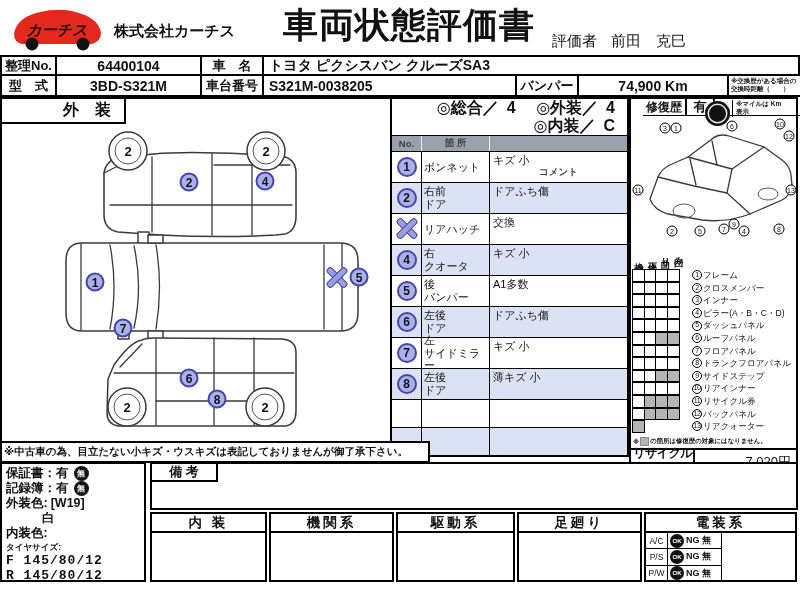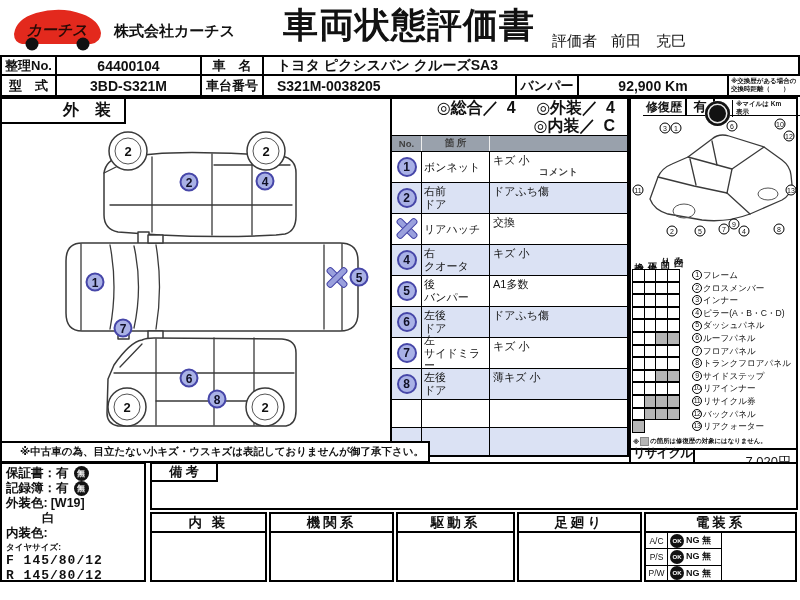--- a/index.html
+++ b/index.html
@@ -11,21 +11,21 @@
   #title{position:absolute;left:283px;top:2px;font-size:35px;font-weight:bold;letter-spacing:1px;}
   #evaluator{position:absolute;left:552px;top:32px;font-size:15px;}
   #evaluator .lbl{margin-right:14px;}
   
   #info-table{position:absolute;left:0;top:55px;width:798px;border:2px solid #000;
     display:grid;grid-template-columns:55px 145px 62px 253px 62px 150px 1fr;grid-auto-rows:19px;}
   #info-table div{box-sizing:border-box;border-right:2px solid #000;display:flex;align-items:center;overflow:hidden;}
   #info-table .r1{border-bottom:2px solid #000;}
   #info-table .lab{font-size:13px;font-weight:bold;justify-content:center;}
   #info-table .val{font-size:14px;font-weight:bold;justify-content:center;}
-  #info-table .val.left{justify-content:flex-start;padding-left:13px;}
+  #info-table .val.left{justify-content:flex-start;padding-left:5px;}
   #info-table .span4{grid-column:4/8;}
   #info-table .note{font-size:6.5px;line-height:1.25;padding:1px 2px;border-right:0;display:block;font-weight:bold;}
   
   #exterior{position:absolute;left:0;top:97px;width:392px;height:346px;border:2px solid #000;box-sizing:border-box;}
   #ext-label{position:absolute;left:0;top:0;width:74px;height:23px;border-right:2px solid #000;border-bottom:2px solid #000;
     font-size:16px;font-weight:bold;display:flex;align-items:center;justify-content:center;background:#fff;z-index:3;padding-left:48px;}
   #ext-svg{position:absolute;left:0;top:0;}
   .m-badge{position:absolute;width:19px;height:19px;border-radius:50%;background:#a9b1e6;border:2px solid #4646a8;
     color:#101025;font-size:12px;font-weight:bold;display:flex;align-items:center;justify-content:center;
     transform:translate(-50%,-50%);box-sizing:border-box;z-index:4;}
@@ -76,21 +76,21 @@
   .glabel{font-size:8.6px;line-height:12.6px;margin-left:7px;white-space:nowrap;display:flex;align-items:center;}
   .cnum{display:inline-flex;width:10px;height:10px;border:1px solid #000;border-radius:50%;font-size:7px;
     align-items:center;justify-content:center;margin-right:1px;box-sizing:border-box;letter-spacing:-0.5px;flex:none;}
   #grid-note{position:absolute;left:2px;top:338px;font-size:6.4px;font-weight:bold;display:flex;align-items:center;}
   #grid-note .sq{display:inline-block;width:7px;height:7px;background:#b5b5b5;border:1px solid #888;margin:0 1px;}
   #recycle-row{position:absolute;left:0;top:349px;width:100%;height:26px;border-top:2px solid #000;display:flex;box-sizing:border-box;}
   #recycle-label{width:64px;border-right:2px solid #000;font-size:12.5px;font-weight:bold;display:flex;align-items:center;padding-left:2px;box-sizing:border-box;letter-spacing:-1px;}
   #recycle-value{flex:1;font-size:13px;display:flex;align-items:center;justify-content:flex-end;padding-right:5px;}
   
   #disclaimer{position:absolute;left:0;top:441px;width:430px;height:22px;border:2px solid #000;box-sizing:border-box;
-    font-size:10.5px;font-weight:bold;display:flex;align-items:center;padding-left:18px;background:#fff;}
+    font-size:10.5px;font-weight:bold;display:flex;align-items:center;padding-left:2px;background:#fff;}
   #vehicle-info{position:absolute;left:0;top:462px;width:146px;height:120px;border:2px solid #000;box-sizing:border-box;padding:2px 0 0 4px;background:#fff;}
   .vi-line{font-size:12.5px;line-height:15px;display:flex;align-items:center;font-weight:bold;}
   .vi-line.small{font-size:8.5px;line-height:12px;}
   .vi-line.mono{font-family:"Liberation Mono","DejaVu Sans Mono",monospace;font-size:13px;letter-spacing:1px;line-height:15px;font-weight:bold;}
   .vi-line .indent{margin-left:36px;}
   .mini-seal{width:15px;height:15px;border-radius:50%;background:#121212;color:#fff;font-size:8px;font-weight:bold;
     display:inline-flex;align-items:center;justify-content:center;margin-left:5px;flex:none;}
   #remarks{position:absolute;left:150px;top:462px;width:648px;height:48px;border:2px solid #000;box-sizing:border-box;background:#fff;}
   #remarks-label{width:66px;height:18px;border-right:2px solid #000;border-bottom:2px solid #000;font-size:13px;font-weight:bold;
     display:flex;align-items:center;justify-content:center;box-sizing:border-box;}
@@ -130,21 +130,21 @@
   <div id="info-table">
     <div class="lab r1">整理No.</div>
     <div class="val r1">64400104</div>
     <div class="lab r1">車　名</div>
     <div class="val left r1 span4">トヨタ ピクシスバン クルーズSA3</div>
     <div class="lab">型　式</div>
     <div class="val">3BD-S321M</div>
     <div class="lab">車台番号</div>
     <div class="val left">S321M-0038205</div>
     <div class="lab">バンパー</div>
-    <div class="val">92,900 Km</div>
+    <div class="val">74,900 Km</div>
     <div class="note">
       <span>※交換歴がある場合の</span><br>
       <span>交換時距離（　　）</span>
     </div>
   </div>
 
   <div id="exterior">
     <div id="ext-label">外　装</div>
     <svg id="ext-svg" width="388" height="342" viewBox="0 0 388 342">
 

